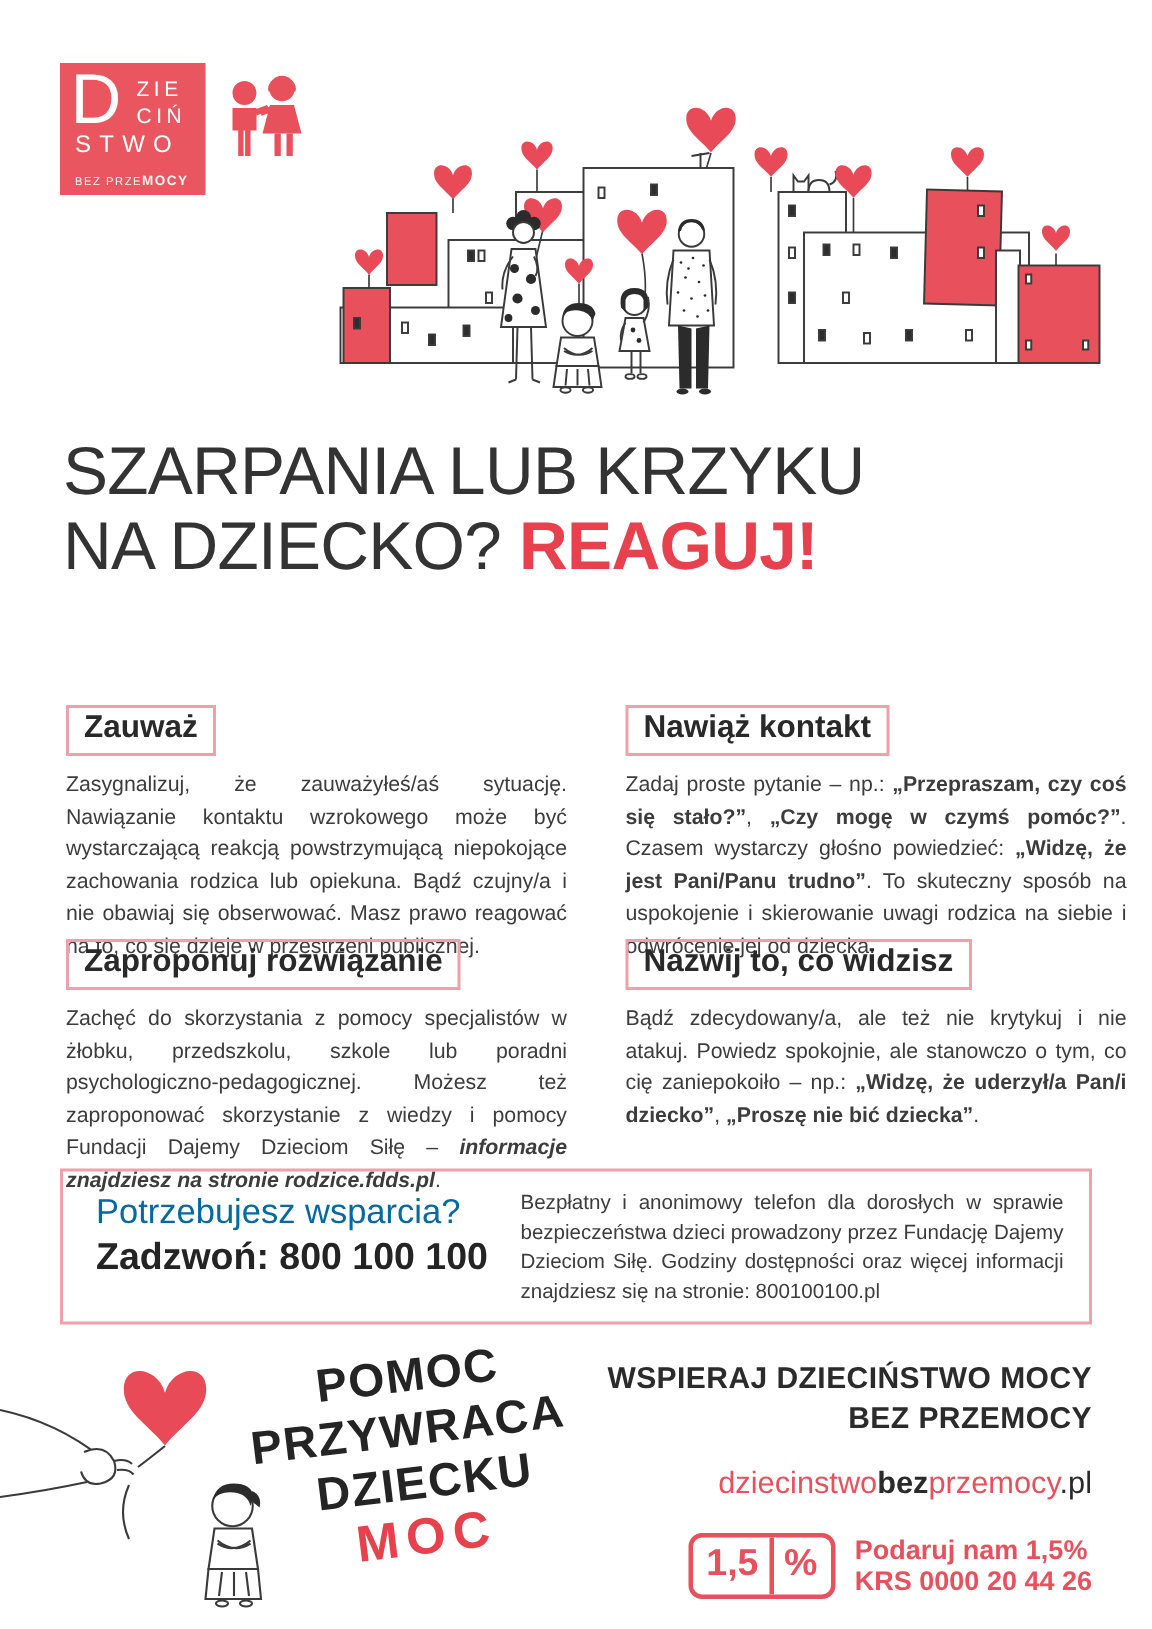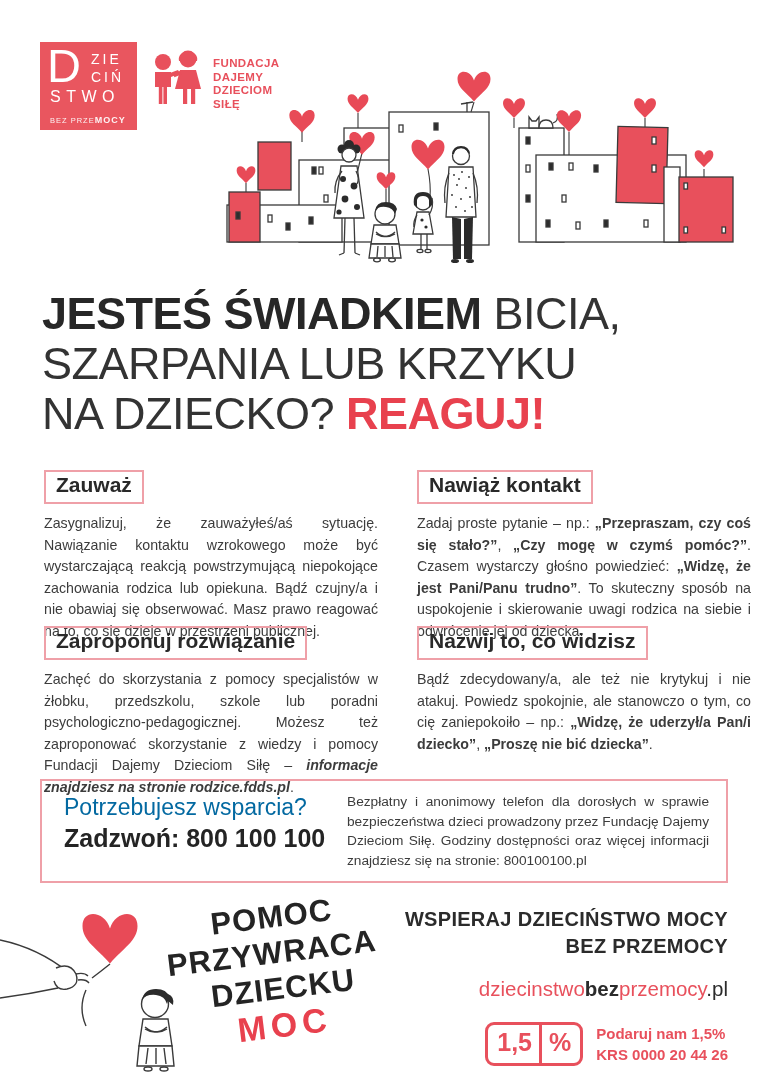--- a/index.html
+++ b/index.html
@@ -56,21 +56,21 @@
   .f-head{font-size:20px;font-weight:bold;letter-spacing:.3px;color:#2b2b2b;line-height:27px;}
   .f-url{margin-top:17px;font-size:20.5px;color:#2b2b2b;}
   .f-url .red{color:#e8505c;}
   .f-url .blk{font-weight:bold;color:#2b2b2b;}
   .f-donate{margin-top:21px;display:flex;justify-content:flex-end;align-items:center;gap:13px;}
   .badge{display:flex;align-items:stretch;border:3px solid #e8505c;border-radius:9px;
          color:#e8505c;font-weight:bold;overflow:hidden;}
   .badge-val{font-size:25px;padding:3px 7px 6px 9px;}
   .badge-div{width:3px;background:#e8505c;}
   .badge-sym{font-size:25px;padding:3px 9px 6px 7px;}
-  .f-donate-text{text-align:left;color:#e8505c;font-weight:bold;font-size:15px;line-height:21px;}
+  .f-donate-text{text-align:left;color:#e8505c;font-weight:bold;font-size:18px;line-height:21px;}
 </style>
 </head>
 <body>
 
 <div class="page">
 
   <div class="logo-square">
     <span class="logo-d">D</span>
     <span class="logo-zie">ZIE</span>
     <span class="logo-cin">CIŃ</span>
@@ -84,26 +84,20 @@
       <path d="M5,24 h16 v15 h-4 v17 h-3.6 v-17 h-1 v17 h-3.6 v-17 h-3.8 z"></path>
       <path d="M20,25 l8,-3 2,3.6 -9,3.4 z"></path>
       <circle cx="38" cy="11" r="8.5"></circle>
       <path d="M31,6 q7,-6 14,0 q3,3 2,7 h-18 q-1,-4 2,-7 z"></path>
       <path d="M30,22 h16 l5,19 h-26 z"></path>
       <rect x="33" y="41" width="4.2" height="15"></rect>
       <rect x="41" y="41" width="4.2" height="15"></rect>
       <path d="M30,23 l-7,2.6 1.4,3.6 7,-2.6 z"></path>
     </g>
   </svg>
-  <div class="fdds-text">
-    <div>FUNDACJA</div>
-    <div>DAJEMY</div>
-    <div>DZIECIOM</div>
-    <div>SIŁĘ</div>
-  </div>
 
   <svg class="city" width="516" height="232" viewBox="0 0 516 232">
     <defs>
       <path id="ht" d="M0,5 C-2,-2 -11,-3 -11,4 C-11,10 -5,13 0,19 C5,13 11,10 11,4 C11,-3 2,-2 0,5 Z"></path>
     </defs>
 
     <g stroke="#3a3a3a" stroke-width="1.3" fill="#fff">
       <rect x="120" y="73" width="78" height="40"></rect>
       <line x1="186" y1="73" x2="186" y2="64"></line>
         <circle cx="186" cy="62" r="2" fill="none"></circle>
@@ -248,21 +242,20 @@
       <path d="M225,118 q-6,14 -4,30" fill="none"></path>
       <path d="M249,118 q6,14 4,30" fill="none"></path>
       <path d="M228,162 l1,42 h8 l0,-40 z" fill="#2b2b2b" stroke="none"></path>
       <path d="M240,164 l0,40 h8 l1,-42 z" fill="#2b2b2b" stroke="none"></path>
       <ellipse cx="231" cy="206" rx="4" ry="2" fill="#2b2b2b" stroke="none"></ellipse>
       <ellipse cx="246" cy="206" rx="4" ry="2" fill="#2b2b2b" stroke="none"></ellipse>
     </g>
   </svg>
 
   <div class="headline">
-    <div class="h-line"><span class="h-bold">JESTEŚ ŚWIADKIEM </span><span>BICIA,</span></div>
     <div class="h-line">SZARPANIA LUB KRZYKU</div>
     <div class="h-line"><span>NA DZIECKO? </span><span class="h-accent">REAGUJ!</span></div>
   </div>
 
   <div class="sections">
     <div>
       <span class="sec-title">Zauważ</span>
       <div class="sec-body"><span>Zasygnalizuj, że zauważyłeś/aś sytuację. Nawiązanie kontaktu wzrokowego może być wystarczającą reakcją powstrzymującą niepokojące zachowania rodzica lub opiekuna. Bądź czujny/a i nie obawiaj się obserwować. Masz prawo reagować na to, co się dzieje w przestrzeni publicznej.</span></div>
     </div>
     <div>

